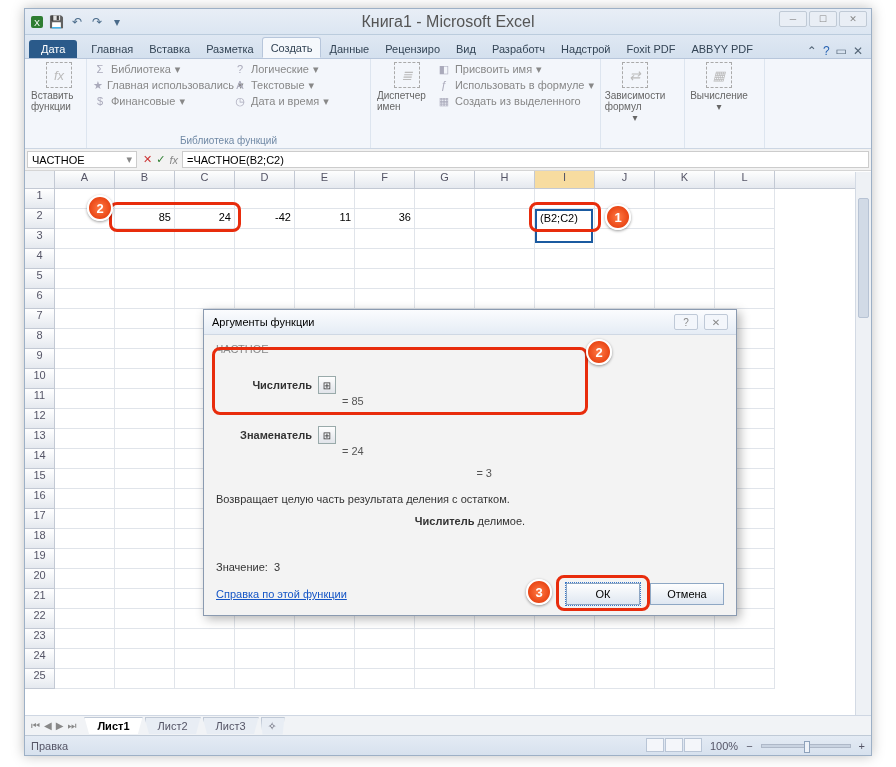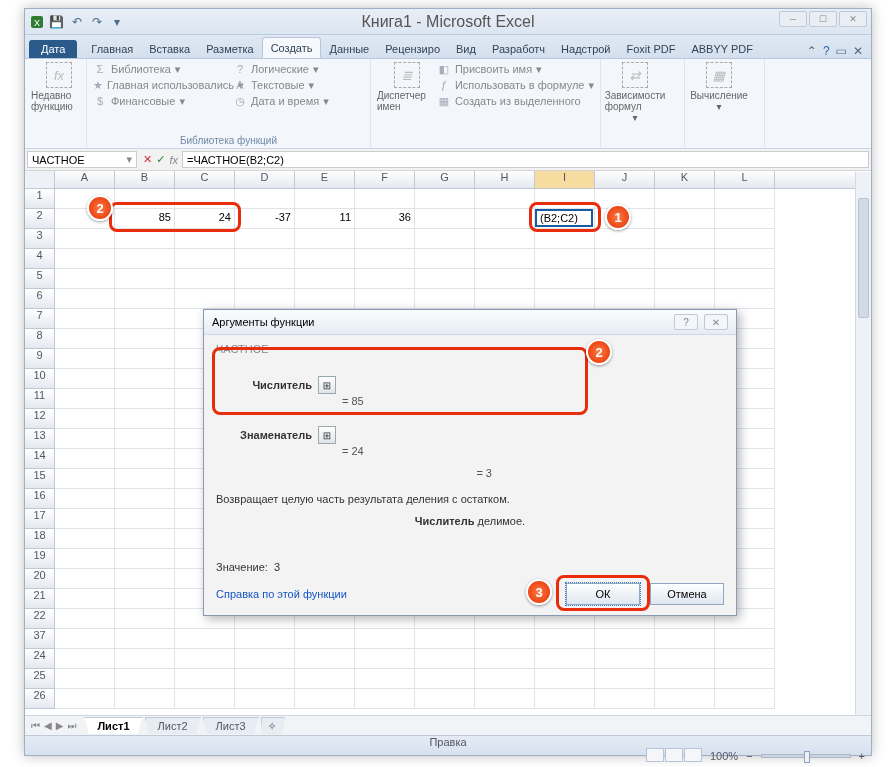--- a/index.html
+++ b/index.html
@@ -181,35 +181,35 @@
 .arg-row{display:flex;align-items:center;gap:6px;margin-bottom:6px;}
 .arg-row .lbl{width:96px;text-align:right;font-weight:bold;}
 .arg-row input{width:160px;height:18px;border:1px solid #9aa;padding:1px 3px;font-size:11px;}
 .range-btn{width:18px;height:18px;border:1px solid #9aa;background:linear-gradient(#fefefe,#e1e4ea);display:flex;align-items:center;justify-content:center;font-size:10px;}
 .eq{color:#555;margin-top:32px;}
 .dlg-desc{margin-top:14px;color:#333;}
 .dlg-desc2{text-align:center;margin-top:10px;}
 .dlg-desc2 b{font-weight:bold;}
 .dlg-val{margin-top:34px;}
 .dlg-foot{display:flex;align-items:center;margin-top:10px;}
-.dlg-link{color:#1455c6;text-align:right;}
+.dlg-link{color:#1455c6;text-decoration:underline;text-align:right;}
 .dlg-btns{margin-left:auto;display:flex;gap:10px;}
 .dlg-btn{width:74px;height:22px;border:1px solid #8ea7c4;background:linear-gradient(#fefefe,#dfe7f1);font-size:11px;}
 .dlg-btn.ok{outline:1px dotted #3a78c9;}
 
 
 .sheet-area{position:absolute;bottom:20px;left:0;right:0;height:20px;background:#f1f3f6;border-top:1px solid #cfd7e3;display:flex;align-items:center;}
 .sheet-nav{display:flex;padding:0 4px;color:#888;}
 .sheet-nav span{padding:0 2px;font-size:10px;}
 .sheet-tab{padding:2px 12px 2px 12px;font-size:11px;background:#fff;border:1px solid #c0c9d6;border-bottom:none;margin-left:2px;clip-path:polygon(8% 100%,0 0,100% 0,92% 100%);}
 .sheet-tab.active{font-weight:bold;background:#fff;}
 .sheet-tab.inact{background:#e8edf4;color:#556;}
 
 
-.statusbar{position:absolute;bottom:0;left:0;right:0;height:20px;background:linear-gradient(#e4ebf4,#d7e1ee);border-top:1px solid #c0cad7;display:flex;align-items:center;font-size:11px;padding:0 6px;color:#556;flex-direction:column;}
+.statusbar{position:absolute;bottom:0;left:0;right:0;height:20px;background:linear-gradient(#e4ebf4,#d7e1ee);border-top:1px solid #c0cad7;display:flex;align-items:center;font-size:11px;padding:0 6px;color:#556;}
 .statusbar .right{margin-left:auto;display:flex;align-items:center;gap:8px;}
 .view-btns span{display:inline-block;width:18px;height:14px;border:1px solid #b9c5d6;margin-left:1px;background:#f4f6fa;}
 .zoom{display:flex;align-items:center;gap:4px;}
 .zoom .track{width:90px;height:4px;background:#c9d3e1;border:1px solid #aeb8c8;position:relative;}
 .zoom .thumb{position:absolute;left:42px;top:-4px;width:6px;height:12px;background:#eef2f8;border:1px solid #8ea2bb;}
 
 .scroll-v{position:absolute;right:0;top:163px;bottom:40px;width:16px;background:#eef1f5;border-left:1px solid #d3dae4;}
 .scroll-v .th{position:absolute;left:2px;right:2px;top:26px;height:120px;background:#d1dae6;border:1px solid #b7c3d4;border-radius:2px;}
 .scroll-h{position:absolute;left:280px;right:16px;bottom:20px;height:16px;background:#eef1f5;border-top:1px solid #d3dae4;}
 .scroll-h .th{position:absolute;top:2px;bottom:2px;left:24px;width:440px;background:#d1dae6;border:1px solid #b7c3d4;border-radius:2px;}
@@ -258,21 +258,21 @@
       <span style="color:#2964b3">?</span>
       <span>▭</span>
       <span>✕</span>
     </div>
   </div>
 
   <div class="ribbon">
     <div class="ribbon-group" style="width:62px">
       <div class="big-btn">
         <div class="ico">fx</div>
-        <span>Недавно функцию</span>
+        <span>Вставить функции</span>
       </div>
     </div>
     <div class="ribbon-group" style="width:284px">
       <div style="display:flex">
         <div style="width:140px">
           <div class="rb-row"><span class="ico">Σ</span><span>Библиотека</span> ▾</div>
           <div class="rb-row"><span class="ico">★</span><span>Главная использовались</span> ▾</div>
           <div class="rb-row"><span class="ico">$</span><span>Финансовые</span> ▾</div>
         </div>
         <div style="width:140px">
@@ -358,21 +358,21 @@
           <div class="cell"></div>
           <div class="cell"></div>
           <div class="cell"></div>
           <div class="cell"></div>
         </div>
         <div class="row">
           <div class="row-h">2</div>
           <div class="cell"></div>
           <div class="cell">85</div>
           <div class="cell">24</div>
-          <div class="cell">-37</div>
+          <div class="cell">-42</div>
           <div class="cell">11</div>
           <div class="cell">36</div>
           <div class="cell"></div>
           <div class="cell"></div>
           <div class="cell"></div>
           <div class="cell"></div>
           <div class="cell"></div>
           <div class="cell"></div>
         </div>
         <div class="row">
@@ -669,21 +669,21 @@
           <div class="cell"></div>
           <div class="cell"></div>
           <div class="cell"></div>
           <div class="cell"></div>
           <div class="cell"></div>
           <div class="cell"></div>
           <div class="cell"></div>
           <div class="cell"></div>
         </div>
         <div class="row">
-          <div class="row-h">37</div>
+          <div class="row-h">23</div>
           <div class="cell"></div>
           <div class="cell"></div>
           <div class="cell"></div>
           <div class="cell"></div>
           <div class="cell"></div>
           <div class="cell"></div>
           <div class="cell"></div>
           <div class="cell"></div>
           <div class="cell"></div>
           <div class="cell"></div>
@@ -713,38 +713,23 @@
           <div class="cell"></div>
           <div class="cell"></div>
           <div class="cell"></div>
           <div class="cell"></div>
           <div class="cell"></div>
           <div class="cell"></div>
           <div class="cell"></div>
           <div class="cell"></div>
           <div class="cell"></div>
         </div>
-        <div class="row">
-          <div class="row-h">26</div>
-          <div class="cell"></div>
-          <div class="cell"></div>
-          <div class="cell"></div>
-          <div class="cell"></div>
-          <div class="cell"></div>
-          <div class="cell"></div>
-          <div class="cell"></div>
-          <div class="cell"></div>
-          <div class="cell"></div>
-          <div class="cell"></div>
-          <div class="cell"></div>
-          <div class="cell"></div>
-        </div>
-      </div>
-
-    <div class="active-cell-overlay" style="left:510px;top:38px;width:58px;height:18px"><span>(B2;C2)</span></div>
+      </div>
+
+    <div class="active-cell-overlay" style="left:510px;top:38px;width:58px;height:34px"><span>(B2;C2)</span></div>
 
     <div class="hl" style="left:84px;top:31px;width:132px;height:30px"></div>
     <div class="badge" style="left:62px;top:24px">2</div>
 
     <div class="hl" style="left:504px;top:31px;width:72px;height:30px"></div>
     <div class="badge" style="left:580px;top:33px">1</div>
   </div>
 
   <div class="dialog">
     <div class="dlg-title">

